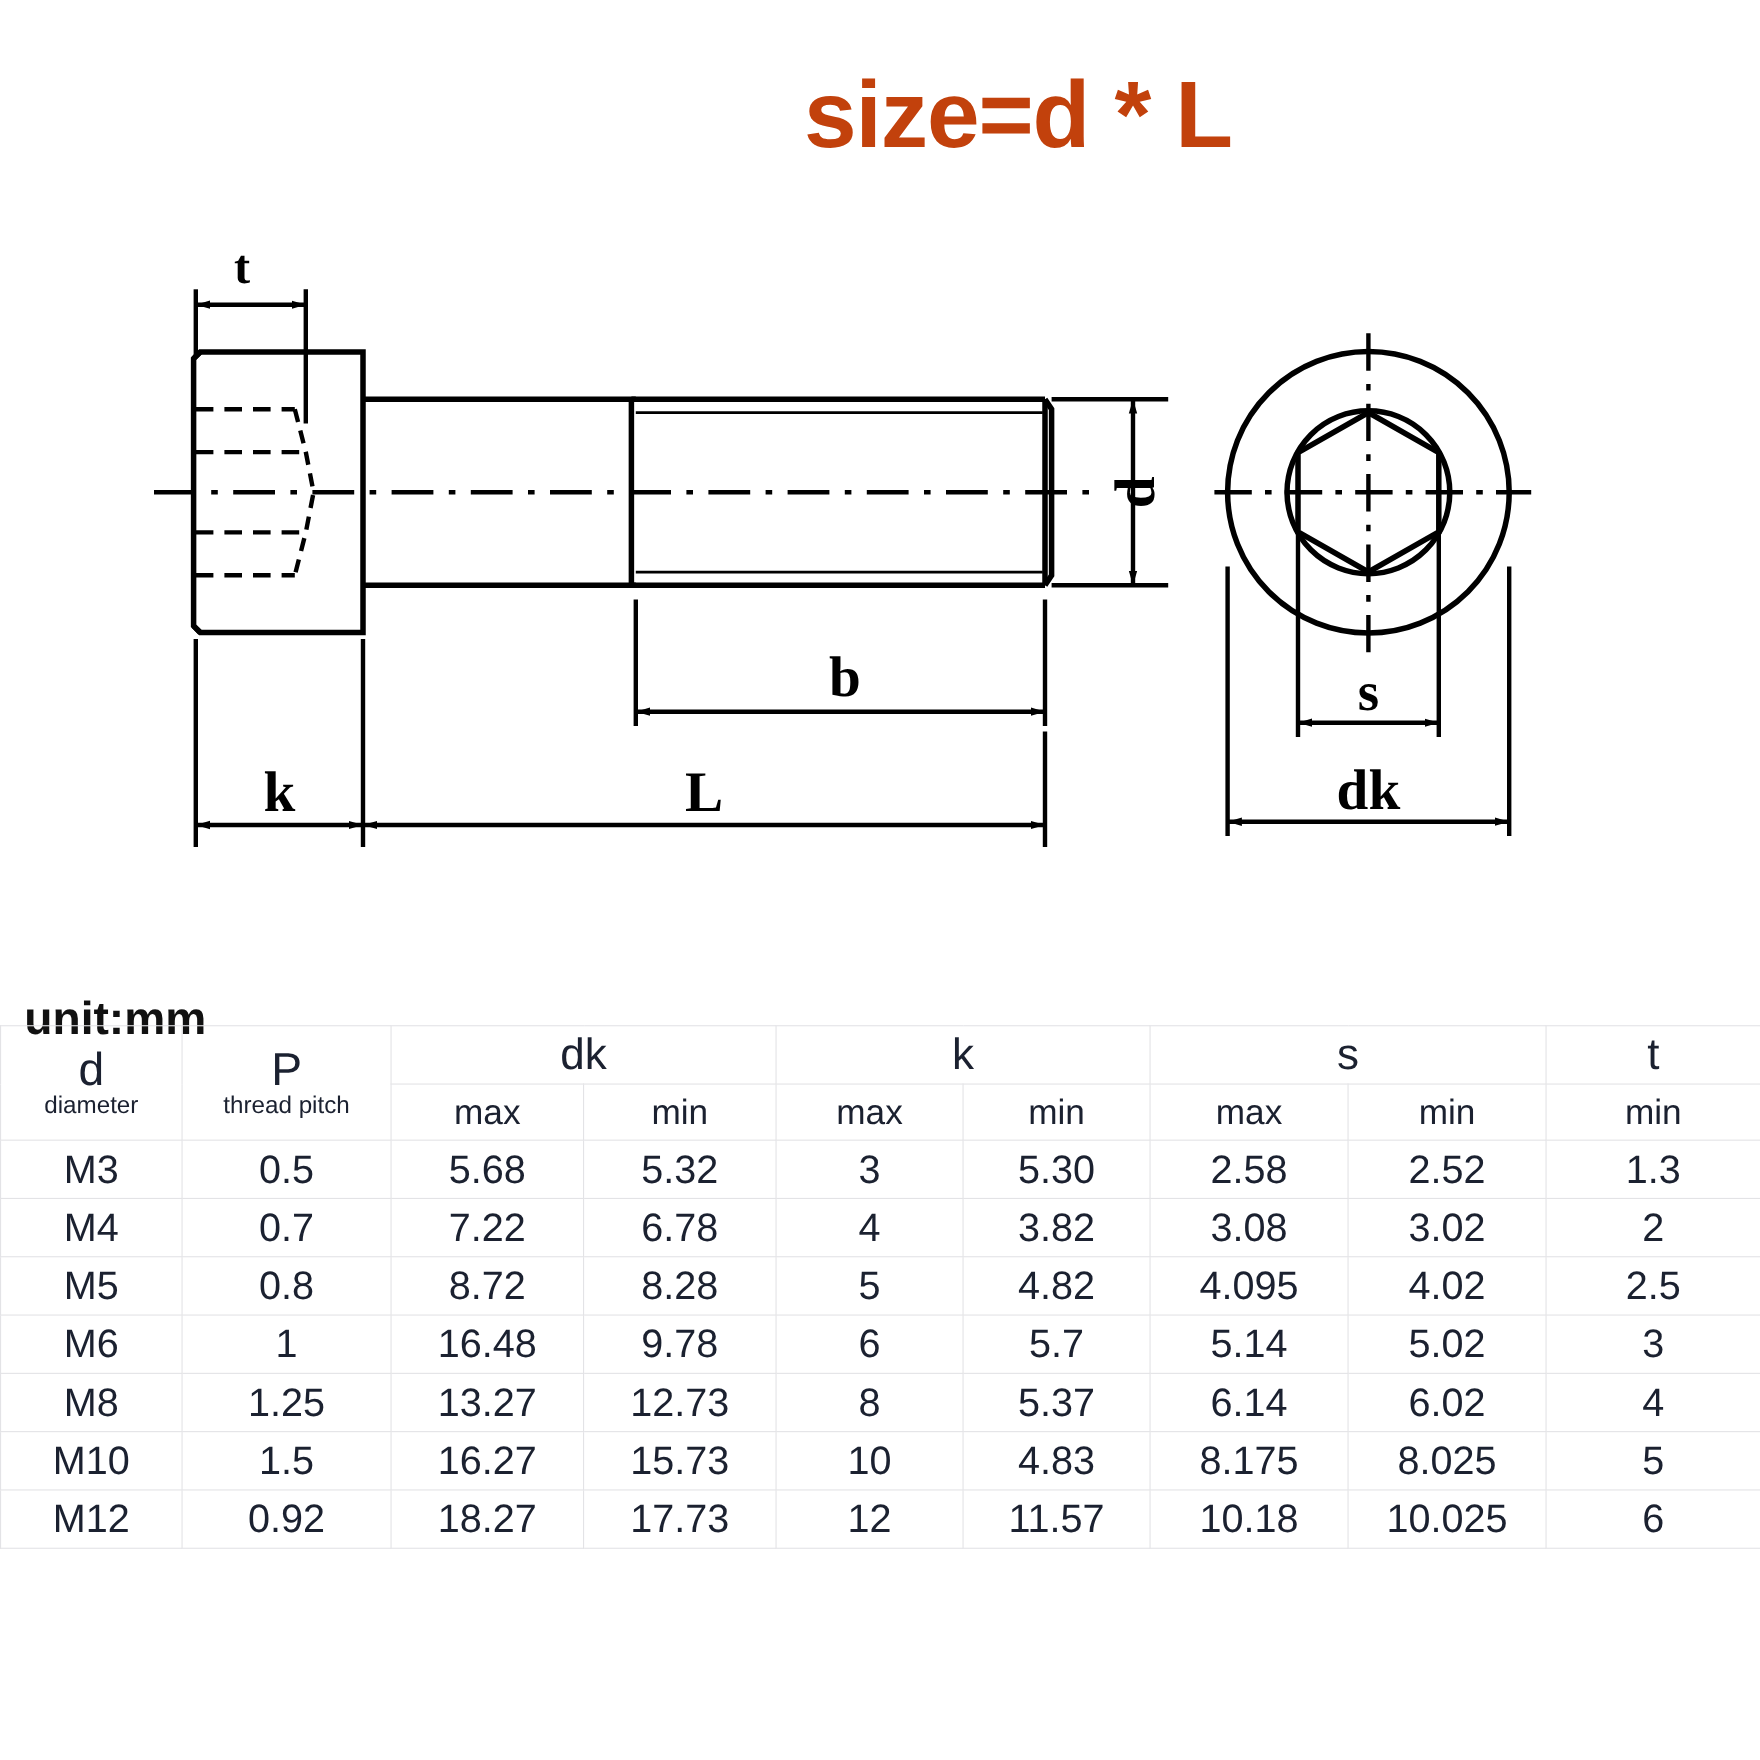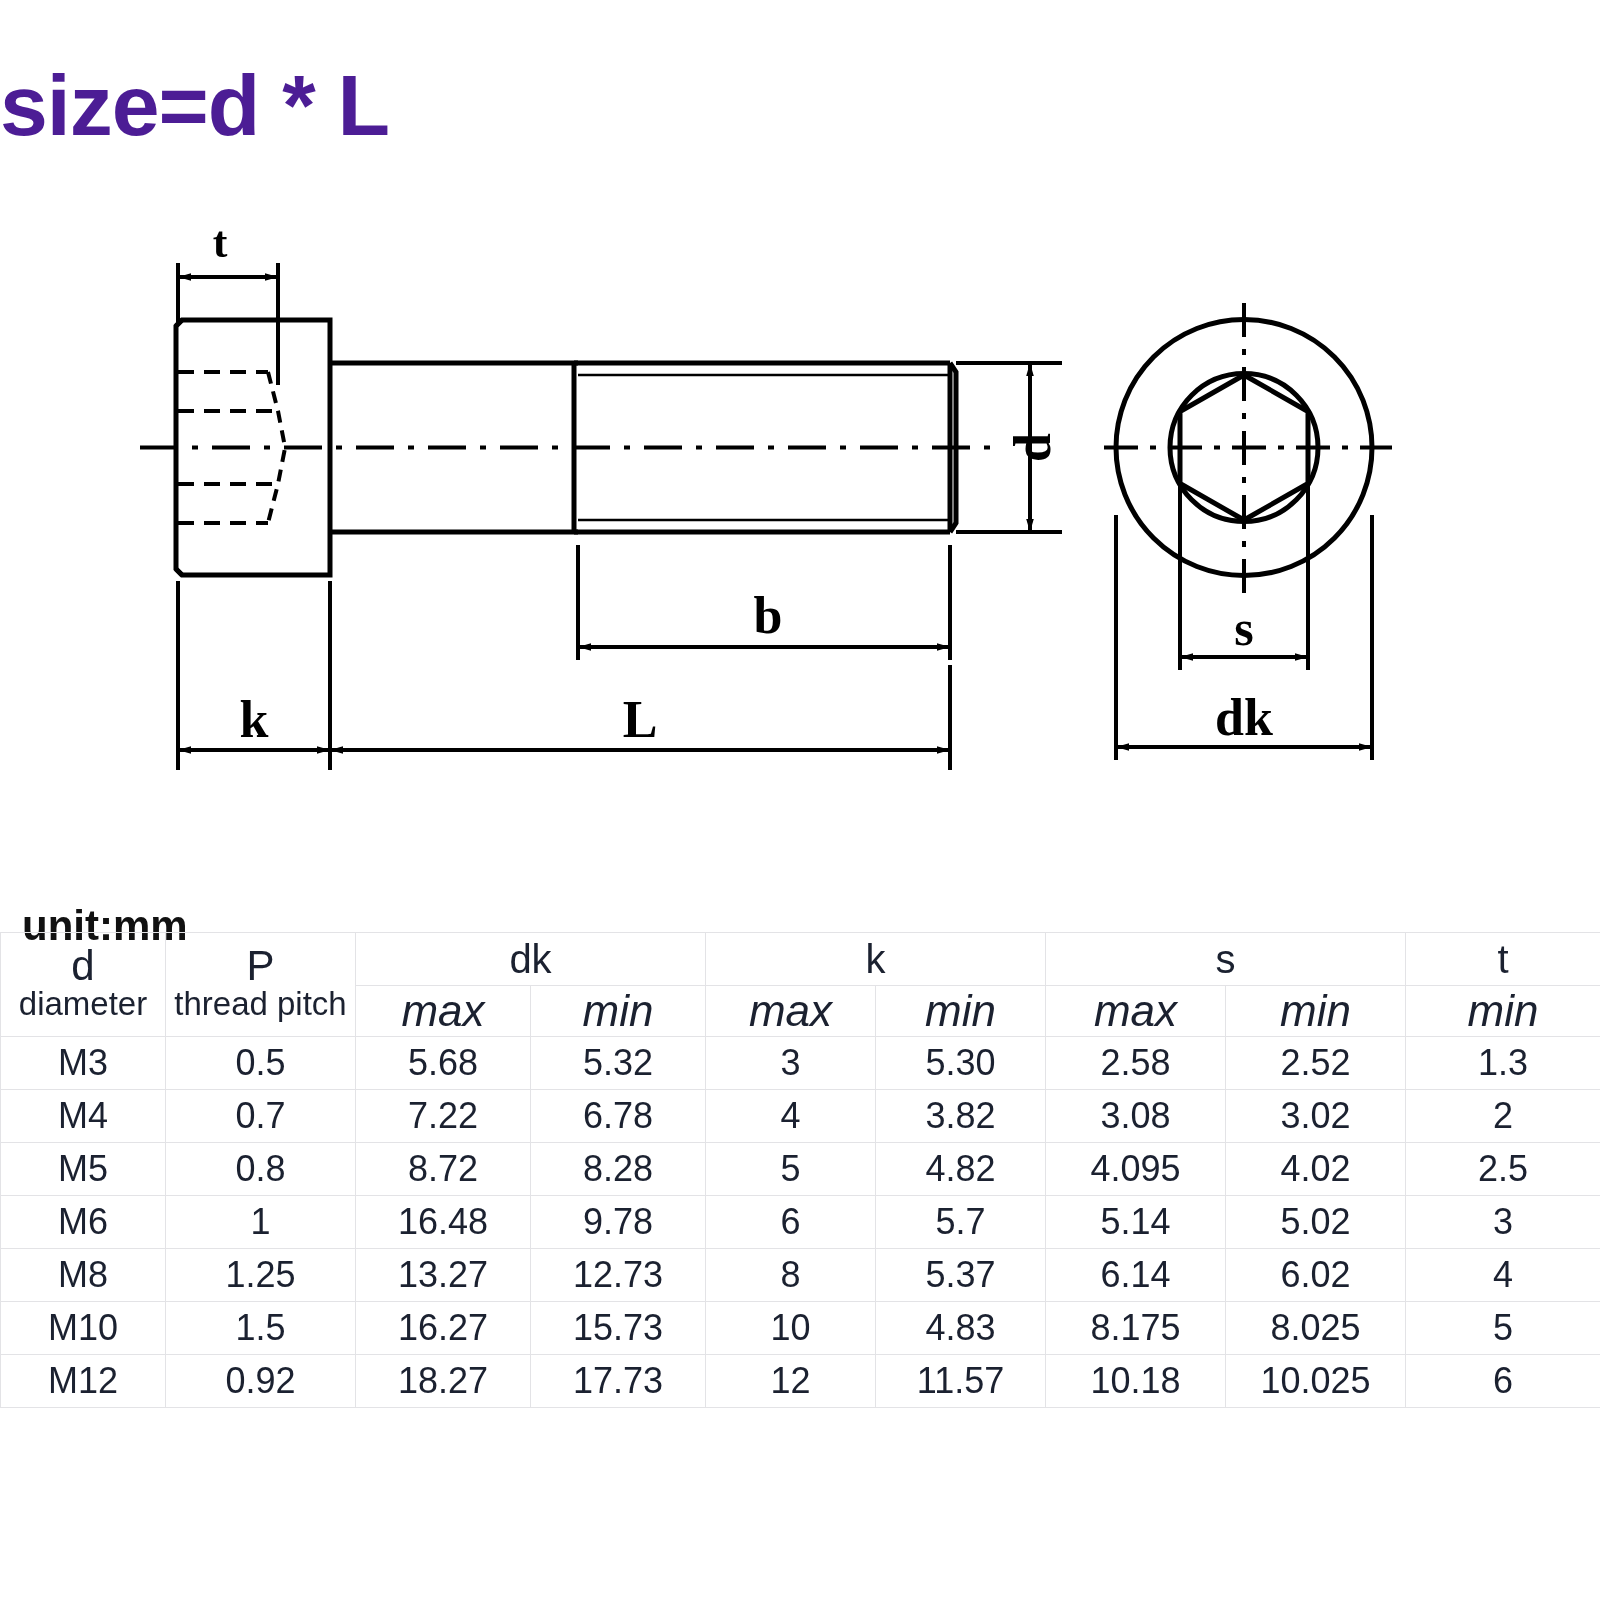--- a/index.html
+++ b/index.html
@@ -15,26 +15,26 @@
     color: #111111;
     overflow: hidden;
   }
 
   
   #title {
     position: absolute;
     left: 0;
     top: 62px;
     width: 1120px;
-    text-align: left;
+    text-align: right;
     font-size: 86px;
     font-weight: 700;
     letter-spacing: -1px;
     line-height: 1;
-    color: #4c1d95;
+    color: #c2410c;
     font-family: "Liberation Sans", sans-serif;
   }
 
   
   #drawing {
     position: absolute;
     left: 0;
     top: 215px;
     width: 1600px;
     height: 610px;
@@ -89,29 +89,28 @@
     color: #1b2130;
   }
   .hdr-major-small .big {
     display: block;
     font-size: 42px;
     line-height: 1.0;
     padding-top: 4px;
   }
   .hdr-major-small .sub {
     display: block;
-    font-size: 33px;
+    font-size: 22px;
     line-height: 1.05;
     padding-bottom: 6px;
   }
   .hdr-minor {
-    font-size: 44px;
+    font-size: 32px;
     height: 50px;
     line-height: 50px;
-    font-style: italic;
   }
   td.cell {
     font-size: 36px;
     height: 52px;
     line-height: 52px;
     color: #1b2130;
   }
   
   col.c-d  { width: 165px; }
   col.c-p  { width: 190px; }

